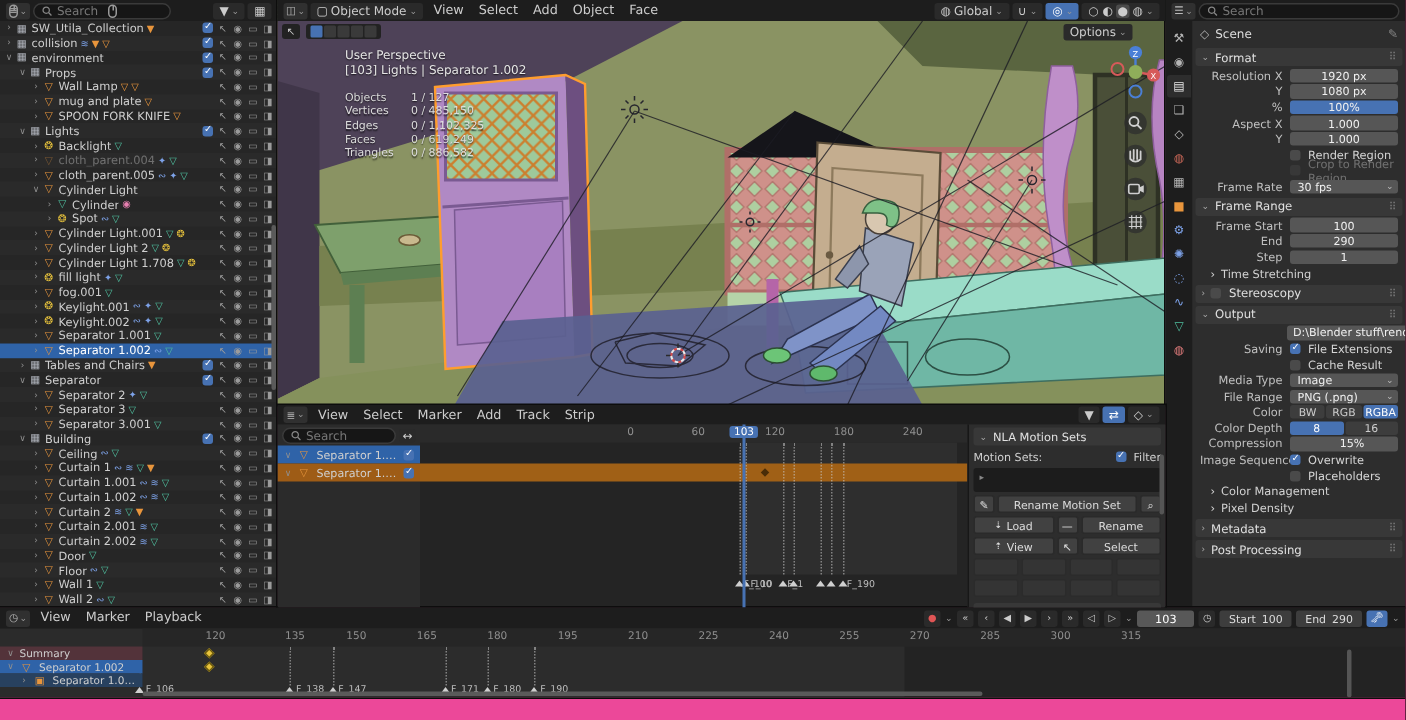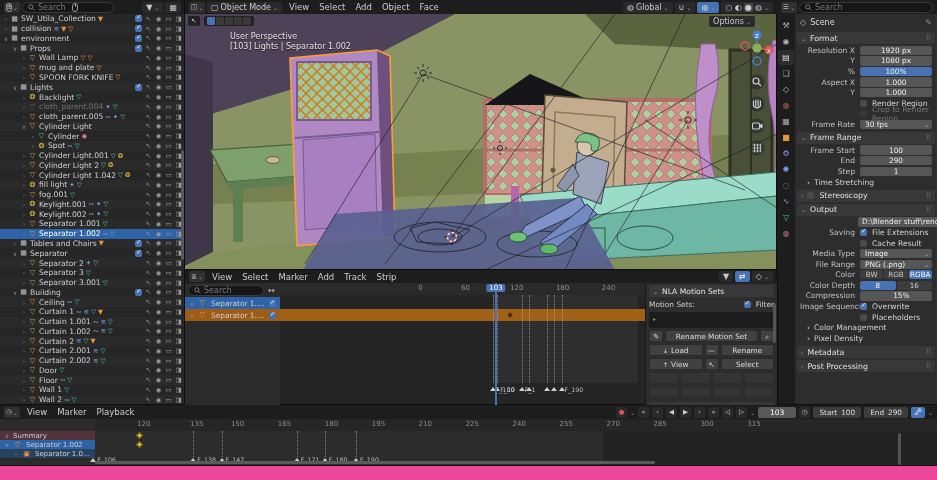--- a/index.html
+++ b/index.html
@@ -389,21 +389,21 @@
           <span class="orest">
             <span class="ricon">↖</span>
             <span class="ricon">◉</span>
             <span class="ricon">▭</span>
             <span class="ricon">◨</span>
           </span>
         </div>
         <div class="orow" style="padding-left: 20px;">
           <span class="oarr">›</span>
           <span class="oico c-or">▽</span>
-          <span class="olbl">Cylinder Light 1.042</span>
+          <span class="olbl">Cylinder Light 1.708</span>
           <span class="oxtra c-tg">▽</span>
           <span class="oxtra c-bu">❂</span>
           <span class="ofill"></span>
           <span class="orest">
             <span class="ricon">↖</span>
             <span class="ricon">◉</span>
             <span class="ricon">▭</span>
             <span class="ricon">◨</span>
           </span>
         </div>
@@ -881,20 +881,32 @@
       </span>
     </div>
     <div id="vp-options" class="chip">
       <span>Options</span> 
         <span class="caret">⌄</span>
     </div>
 
     <div id="vp-overlay">
       <div>User Perspective</div>
       <div>[103] Lights | Separator 1.002</div>
+      <div id="vp-stats">
+          <span>Objects</span>
+          <span>1 / 127</span>
+          <span>Vertices</span>
+          <span>0 / 485,150</span>
+          <span>Edges</span>
+          <span>0 / 1,102,325</span>
+          <span>Faces</span>
+          <span>0 / 619,249</span>
+          <span>Triangles</span>
+          <span>0 / 886,582</span>
+        </div>
     </div>
 
     <svg id="vp-gizmo" width="34" height="132" viewBox="0 0 34 132">
       <g>
         <line x1="17" y1="20" x2="17" y2="7" stroke="#4a7fd6" stroke-width="1.6"></line>
         <line x1="17" y1="20" x2="29" y2="22" stroke="#d65a5a" stroke-width="1.6"></line>
         <circle cx="17" cy="7" r="4.4" fill="#4a7fd6"></circle>
         <circle cx="29" cy="22" r="4.4" fill="#d65a5a"></circle>
         <circle cx="17" cy="20" r="4.6" fill="#8fae5a"></circle>
         <circle cx="17" cy="33" r="4" fill="none" stroke="#4a7fd6" stroke-width="1.3"></circle>

